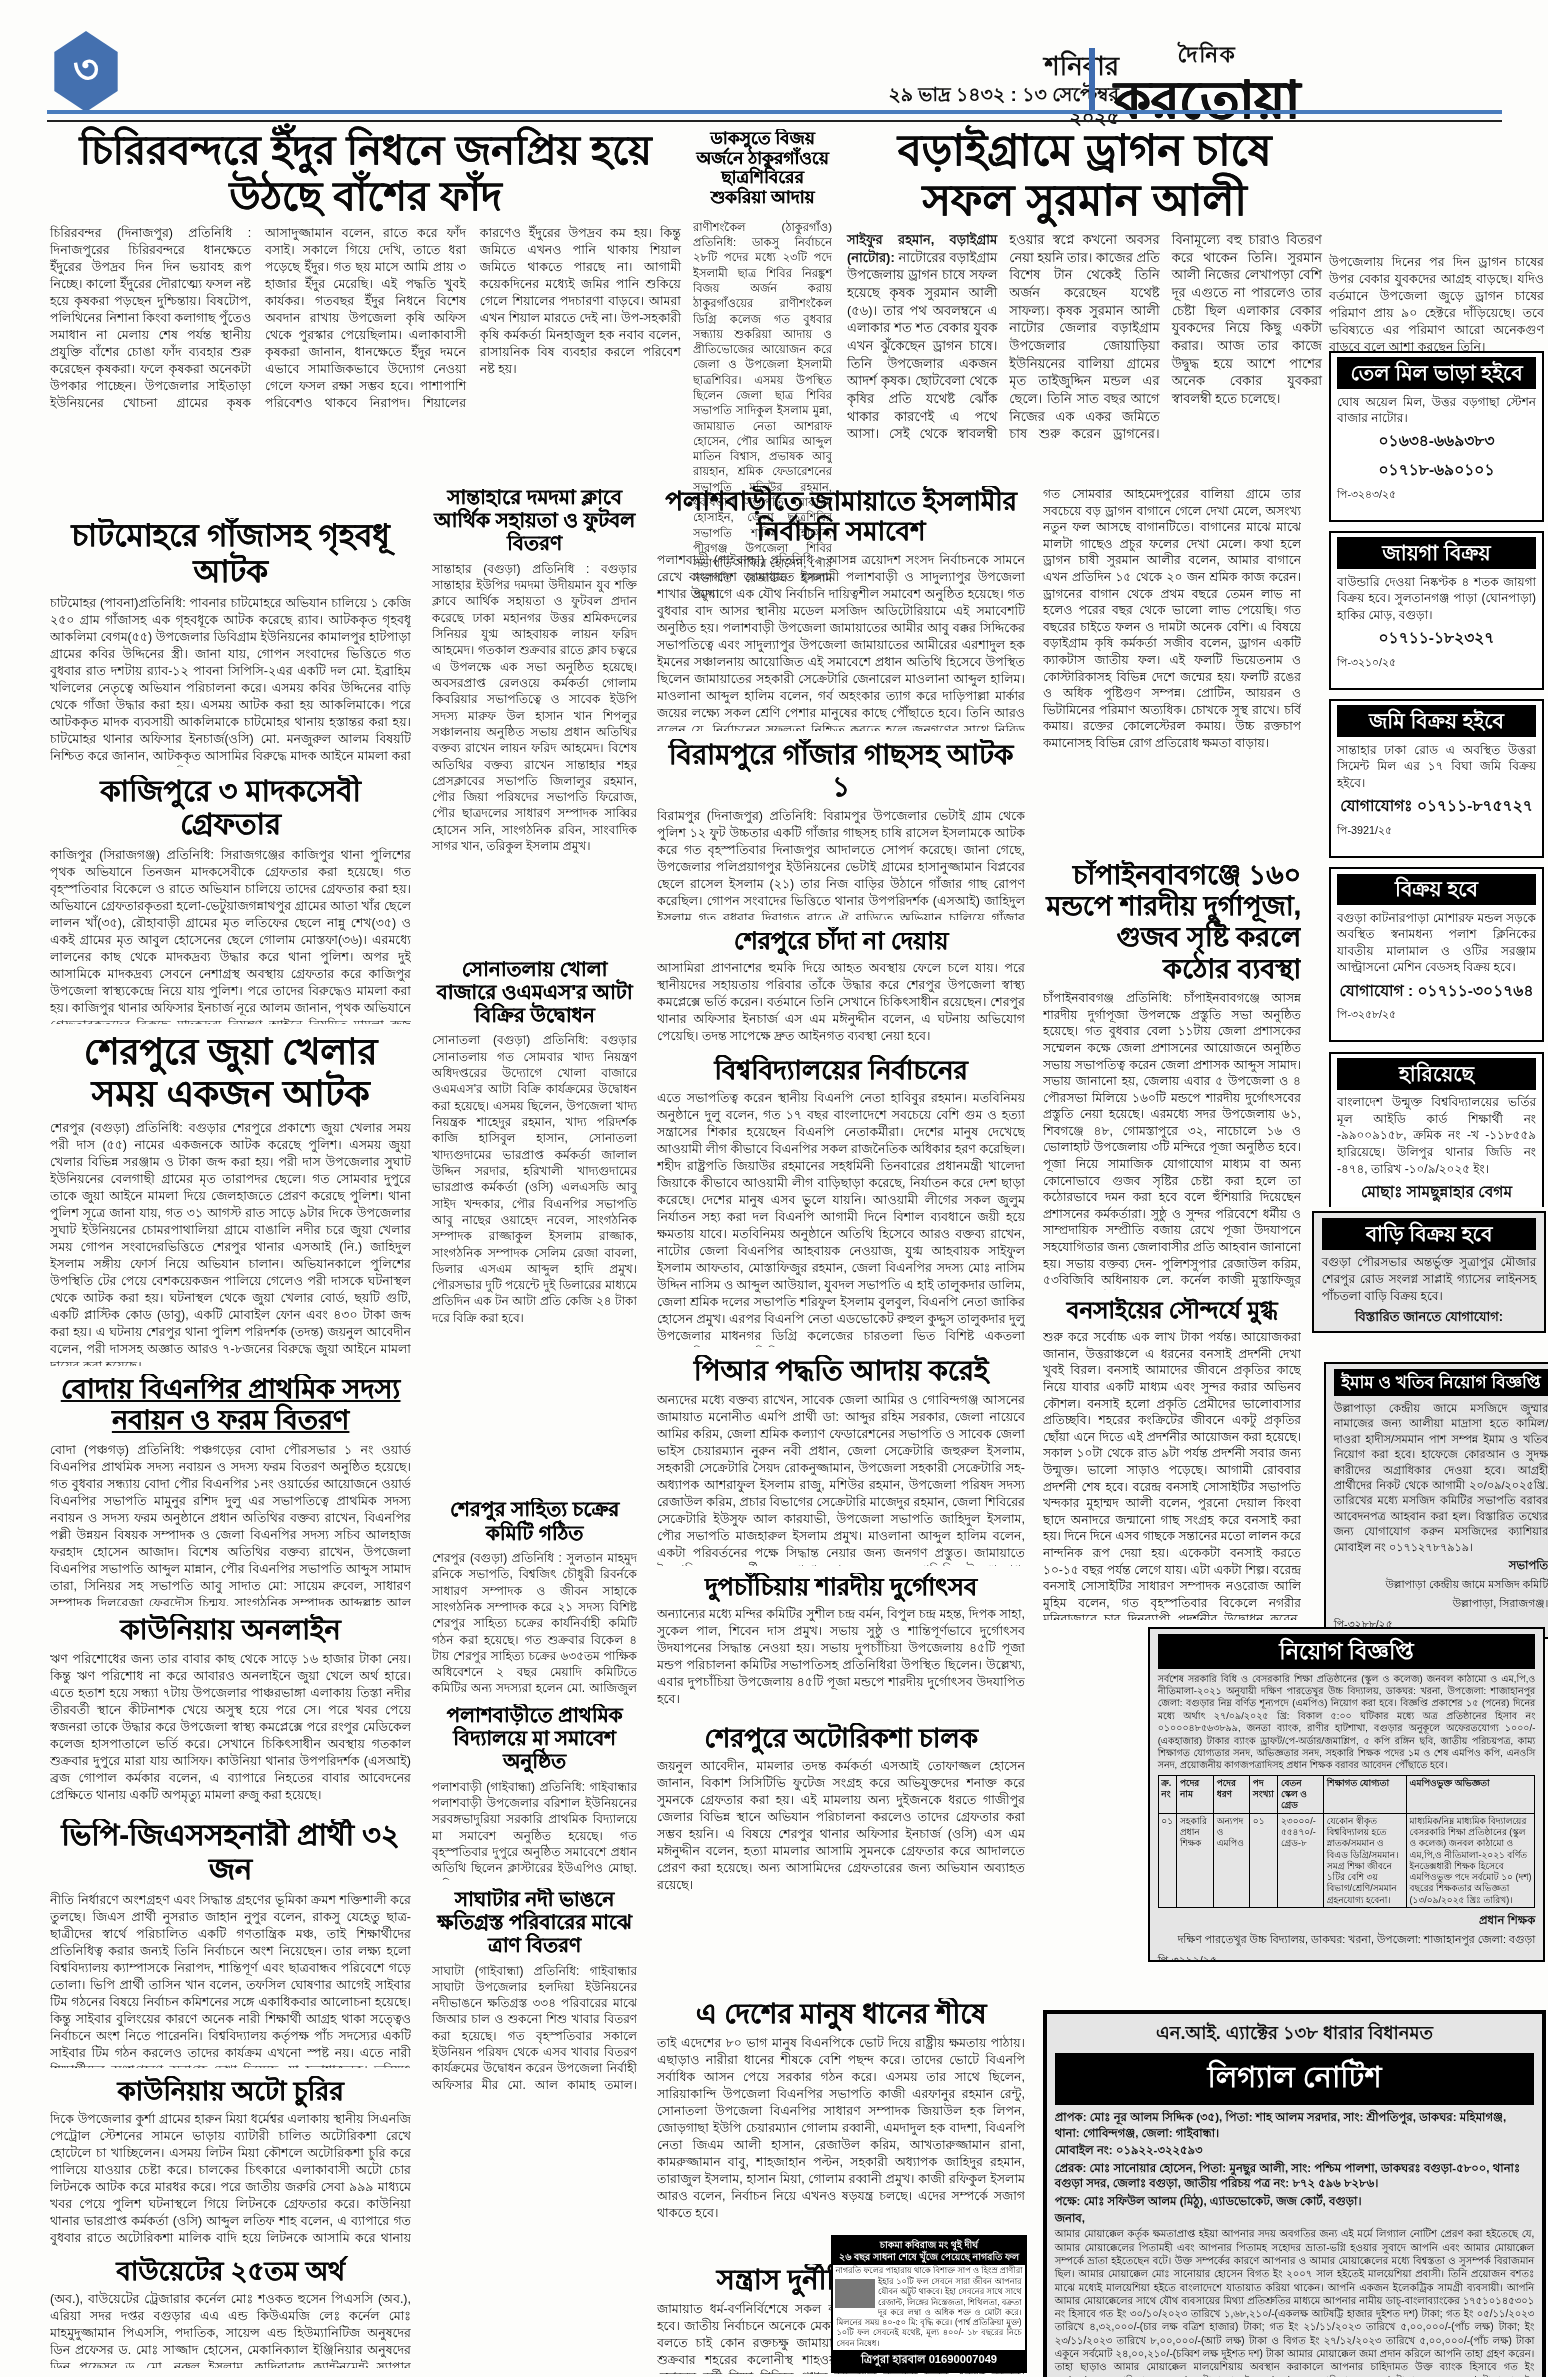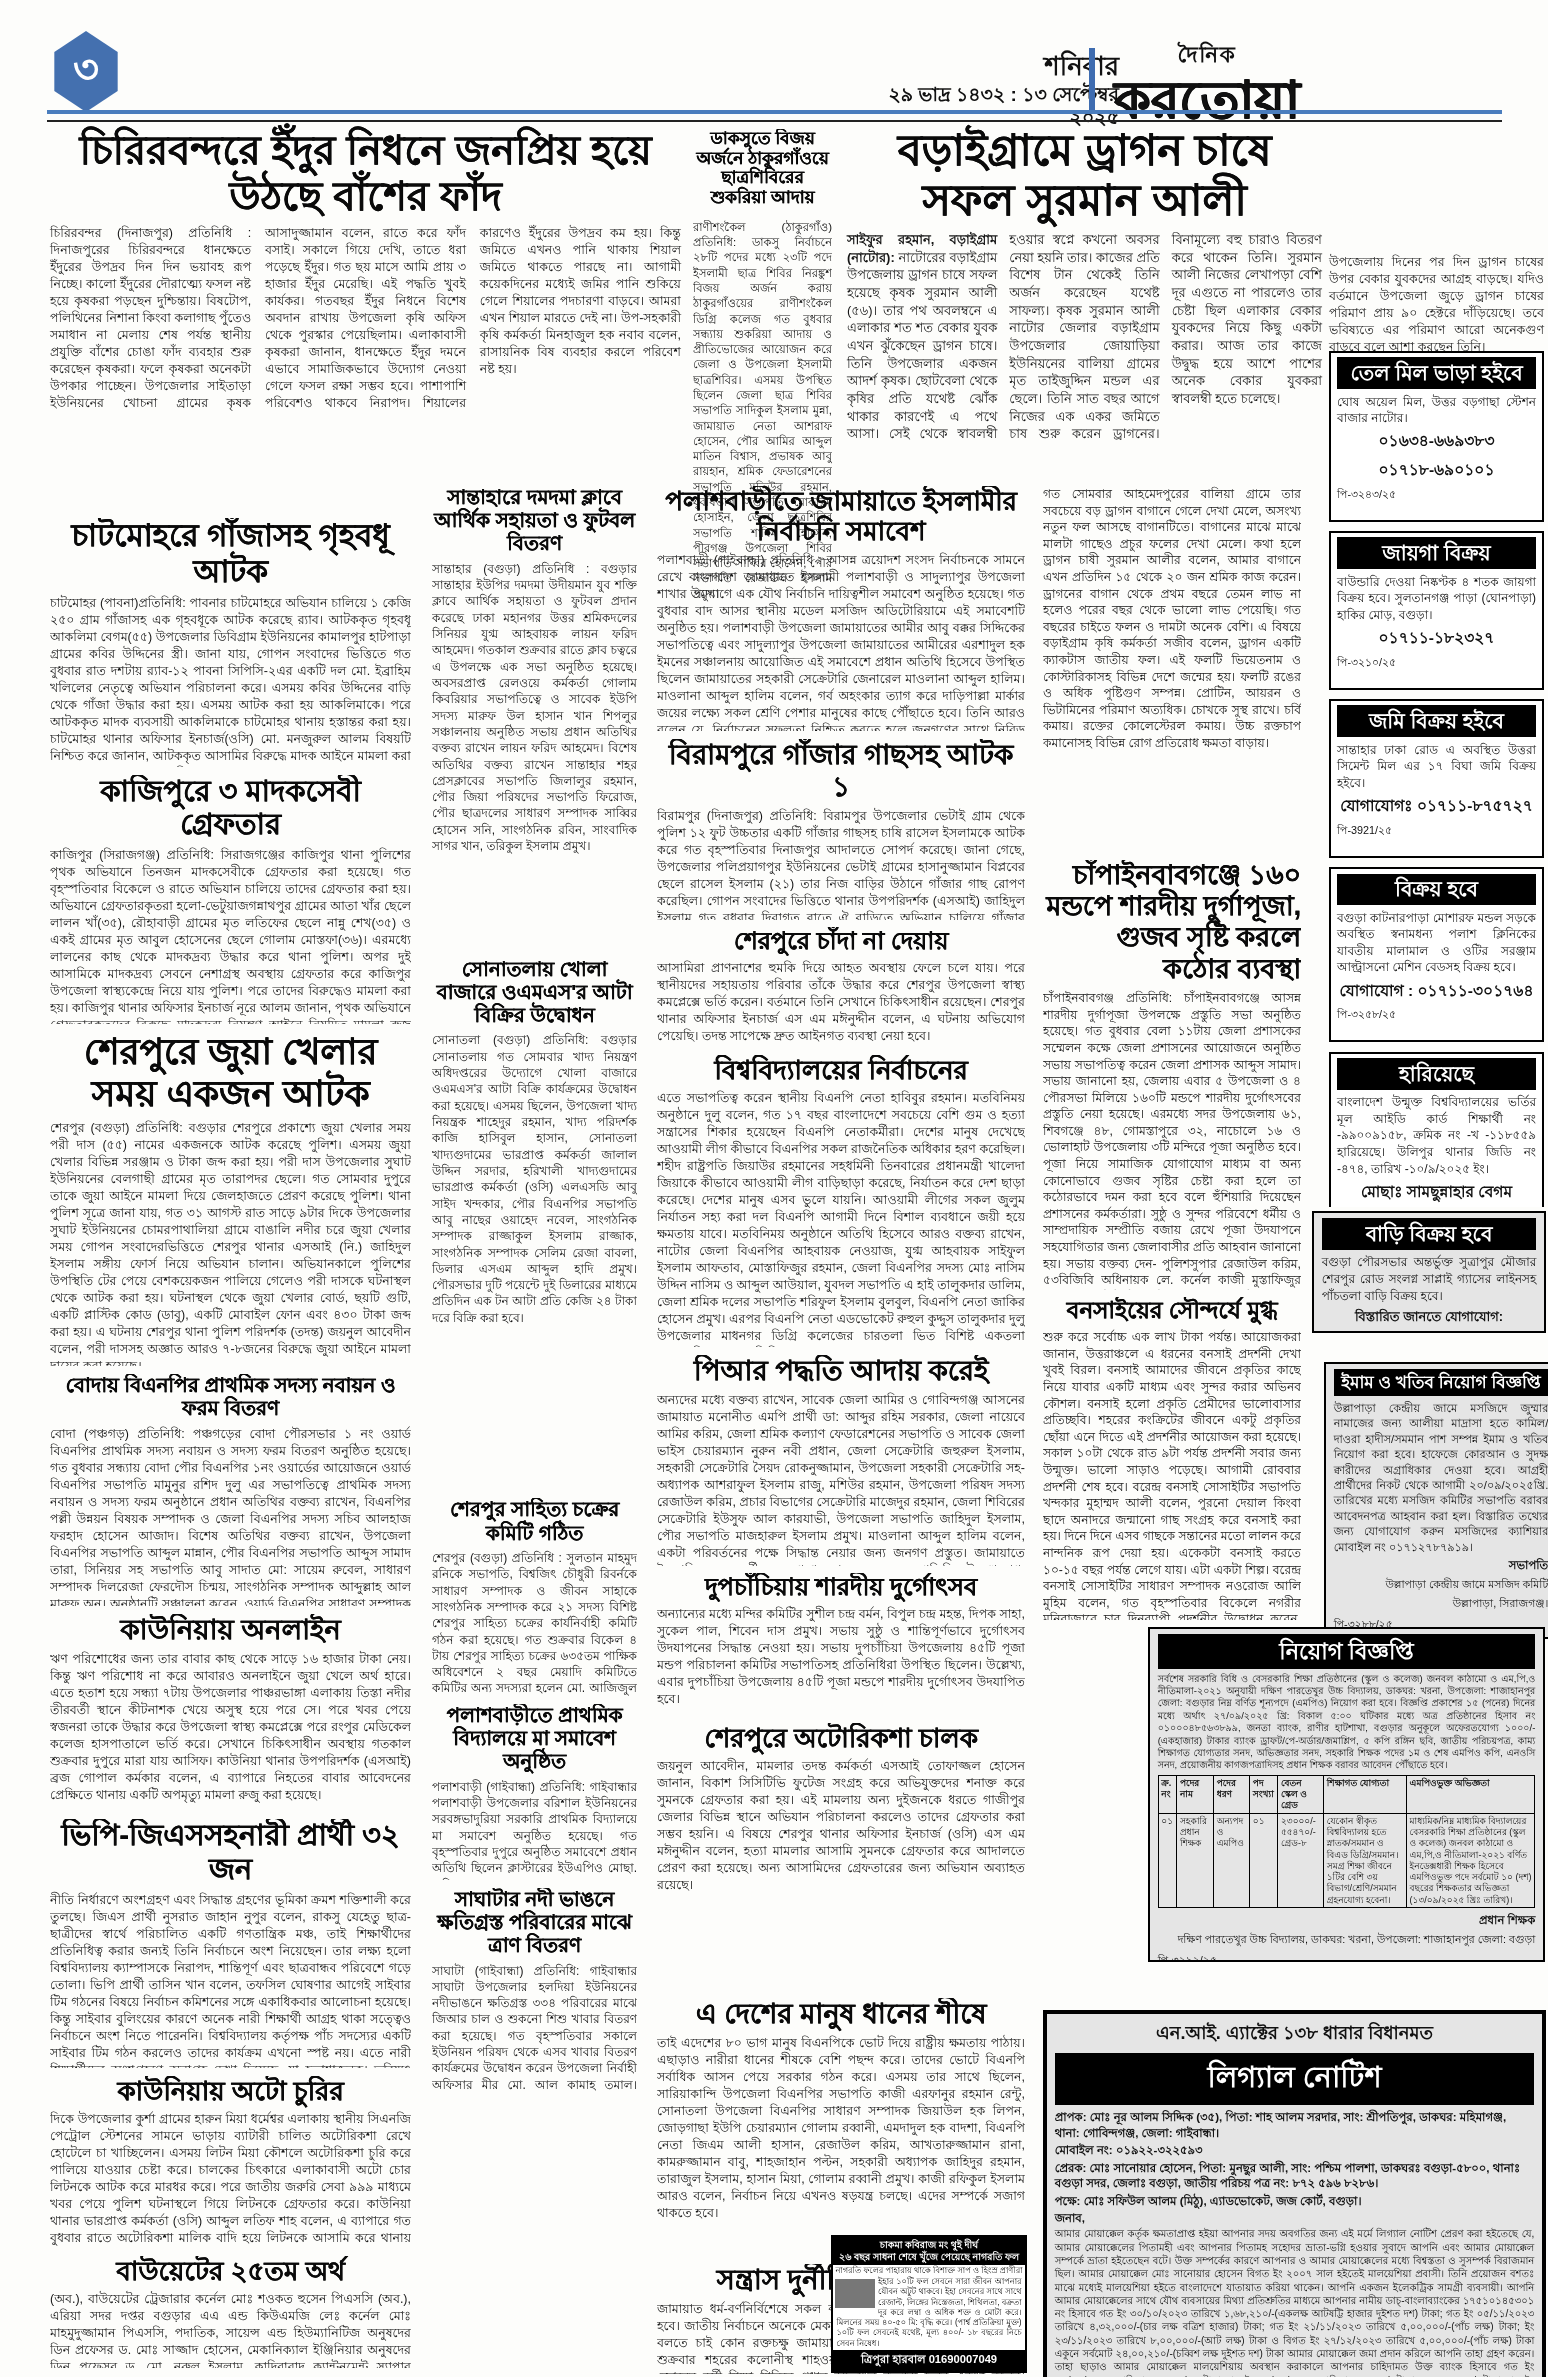--- a/index.html
+++ b/index.html
@@ -120,21 +120,21 @@
       </article>
       <article class="article" style="height: 249px;">
         <h2 class="hl" style="font-size: 29px;">কাজিপুরে ৩ মাদকসেবী গ্রেফতার</h2>
         <p class="bd">কাজিপুর (সিরাজগঞ্জ) প্রতিনিধি: সিরাজগঞ্জের কাজিপুর থানা পুলিশের পৃথক অভিযানে তিনজন মাদকসেবীকে গ্রেফতার করা হয়েছে। গত বৃহস্পতিবার বিকেলে ও রাতে অভিযান চালিয়ে তাদের গ্রেফতার করা হয়। অভিযানে গ্রেফতারকৃতরা হলো-ভেটুয়াজগন্নাথপুর গ্রামের আতা খাঁর ছেলে লালন খাঁ(৩৫), রৌহাবাড়ী গ্রামের মৃত লতিফের ছেলে নান্নু শেখ(৩৫) ও একই গ্রামের মৃত আবুল হোসেনের ছেলে গোলাম মোস্তফা(৩৬)। এরমধ্যে লালনের কাছ থেকে মাদকদ্রব্য উদ্ধার করে থানা পুলিশ। অপর দুই আসামিকে মাদকদ্রব্য সেবনে নেশাগ্রস্থ অবস্থায় গ্রেফতার করে কাজিপুর উপজেলা স্বাস্থ্যকেন্দ্রে নিয়ে যায় পুলিশ। পরে তাদের বিরুদ্ধেও মামলা করা হয়। কাজিপুর থানার অফিসার ইনচার্জ নূরে আলম জানান, পৃথক অভিযানে গ্রেফতারকৃতদের বিরুদ্ধে মাদকদ্রব্য নিয়ন্ত্রণ আইনে নিয়মিত মামলা রুজু করে গতকাল শুক্রবার দুপুরে সিরাজগঞ্জ আদালতে পাঠানো হয়। পরে আদালত তাদের জেলহাজতে পাঠিয়েছে।</p>
       </article>
       <article class="article" style="height: 335px;">
         <h2 class="hl" style="font-size: 36px;">শেরপুরে জুয়া খেলার সময় একজন আটক</h2>
         <p class="bd">শেরপুর (বগুড়া) প্রতিনিধি: বগুড়ার শেরপুরে প্রকাশ্যে জুয়া খেলার সময় পরী দাস (৫৫) নামের একজনকে আটক করেছে পুলিশ। এসময় জুয়া খেলার বিভিন্ন সরঞ্জাম ও টাকা জব্দ করা হয়। পরী দাস উপজেলার সুঘাট ইউনিয়নের বেলগাছী গ্রামের মৃত তারাপদর ছেলে। গত সোমবার দুপুরে তাকে জুয়া আইনে মামলা দিয়ে জেলহাজতে প্রেরণ করেছে পুলিশ। থানা পুলিশ সূত্রে জানা যায়, গত ৩১ আগস্ট রাত সাড়ে ৯টার দিকে উপজেলার সুঘাট ইউনিয়নের চোমরপাথালিয়া গ্রামে বাঙালি নদীর চরে জুয়া খেলার সময় গোপন সংবাদেরভিত্তিতে শেরপুর থানার এসআই (নি.) জাহিদুল ইসলাম সঙ্গীয় ফোর্স নিয়ে অভিযান চালান। অভিযানকালে পুলিশের উপস্থিতি টের পেয়ে বেশকয়েকজন পালিয়ে গেলেও পরী দাসকে ঘটনাস্থল থেকে আটক করা হয়। ঘটনাস্থল থেকে জুয়া খেলার বোর্ড, ছয়টি গুটি, একটি প্লাস্টিক কোড (ডাবু), একটি মোবাইল ফোন এবং ৪৩০ টাকা জব্দ করা হয়। এ ঘটনায় শেরপুর থানা পুলিশ পরিদর্শক (তদন্ত) জয়নুল আবেদীন বলেন, পরী দাসসহ অজ্ঞাত আরও ৭-৮জনের বিরুদ্ধে জুয়া আইনে মামলা দায়ের করা হয়েছে।</p>
       </article>
       <article class="article" style="height: 232px;">
-        <h2 class="hl" style="font-size: 20px;">বোদায় বিএনপির প্রাথমিক সদস্য নবায়ন ও ফরম বিতরণ</h2>
+        <h2 class="hl" style="font-size: 27px; text-decoration: underline;">বোদায় বিএনপির প্রাথমিক সদস্য নবায়ন ও ফরম বিতরণ</h2>
         <p class="bd">বোদা (পঞ্চগড়) প্রতিনিধি: পঞ্চগড়ের বোদা পৌরসভার ১ নং ওয়ার্ড বিএনপির প্রাথমিক সদস্য নবায়ন ও সদস্য ফরম বিতরণ অনুষ্ঠিত হয়েছে। গত বুধবার সন্ধ্যায় বোদা পৌর বিএনপির ১নং ওয়ার্ডের আয়োজনে ওয়ার্ড বিএনপির সভাপতি মামুনুর রশিদ দুলু এর সভাপতিত্বে প্রাথমিক সদস্য নবায়ন ও সদস্য ফরম অনুষ্ঠানে প্রধান অতিথির বক্তব্য রাখেন, বিএনপির পল্লী উন্নয়ন বিষয়ক সম্পাদক ও জেলা বিএনপির সদস্য সচিব আলহাজ ফরহাদ হোসেন আজাদ। বিশেষ অতিথির বক্তব্য রাখেন, উপজেলা বিএনপির সভাপতি আব্দুল মান্নান, পৌর বিএনপির সভাপতি আব্দুস সামাদ তারা, সিনিয়র সহ সভাপতি আবু সাদাত মো: সায়েম রুবেল, সাধারণ সম্পাদক দিলরেজা ফেরদৌস চিন্ময়, সাংগঠনিক সম্পাদক আব্দুল্লাহ আল মারুফ অনু। অনুষ্ঠানটি সঞ্চালনা করেন, ওয়ার্ড বিএনপির সাধারণ সম্পাদক ও পৌর বিএনপির সাংগঠনিক সম্পাদক আরিফুর রহমান আরিফ। এ সময় বিএনপির সদস্যদের সদস্য নবায়ন এবং নতুন সদস্য ফরম বিতরণ করা হয়। পরে সাংস্কৃতিক অনুষ্ঠান অনুষ্ঠিত হয়।</p>
       </article>
       <article class="article" style="height: 198px;">
         <h2 class="hl" style="font-size: 27.5px;">কাউনিয়ায় অনলাইন</h2>
         <p class="bd">ঋণ পরিশোধের জন্য তার বাবার কাছ থেকে সাড়ে ১৬ হাজার টাকা নেয়। কিন্তু ঋণ পরিশোধ না করে আবারও অনলাইনে জুয়া খেলে অর্থ হারে। এতে হতাশ হয়ে সন্ধ্যা ৭টায় উপজেলার পাঞ্চরভাঙ্গা এলাকায় তিস্তা নদীর তীরবর্তী স্থানে কীটনাশক খেয়ে অসুস্থ হয়ে পরে সে। পরে খবর পেয়ে স্বজনরা তাকে উদ্ধার করে উপজেলা স্বাস্থ্য কমপ্লেক্সে পরে রংপুর মেডিকেল কলেজ হাসপাতালে ভর্তি করে। সেখানে চিকিৎসাধীন অবস্থায় গতকাল শুক্রবার দুপুরে মারা যায় আসিফ। কাউনিয়া থানার উপপরিদর্শক (এসআই) ব্রজ গোপাল কর্মকার বলেন, এ ব্যাপারে নিহতের বাবার আবেদনের প্রেক্ষিতে থানায় একটি অপমৃত্যু মামলা রুজু করা হয়েছে।</p>
       </article>
       <article class="article" style="height: 249px;">
         <h2 class="hl" style="font-size: 29px;">ভিপি-জিএসসহনারী প্রার্থী ৩২ জন</h2>
         <p class="bd">নীতি নির্ধারণে অংশগ্রহণ এবং সিদ্ধান্ত গ্রহণের ভূমিকা ক্রমশ শক্তিশালী করে তুলছে। জিএস প্রার্থী নুসরাত জাহান নুপুর বলেন, রাকসু যেহেতু ছাত্র-ছাত্রীদের স্বার্থে পরিচালিত একটি গণতান্ত্রিক মঞ্চ, তাই শিক্ষার্থীদের প্রতিনিধিত্ব করার জন্যই তিনি নির্বাচনে অংশ নিয়েছেন। তার লক্ষ্য হলো বিশ্ববিদ্যালয় ক্যাম্পাসকে নিরাপদ, শান্তিপূর্ণ এবং ছাত্রবান্ধব পরিবেশে গড়ে তোলা। ভিপি প্রার্থী তাসিন খান বলেন, তফসিল ঘোষণার আগেই সাইবার টিম গঠনের বিষয়ে নির্বাচন কমিশনের সঙ্গে একাধিকবার আলোচনা হয়েছে। কিন্তু সাইবার বুলিংয়ের কারণে অনেক নারী শিক্ষার্থী আগ্রহ থাকা সত্ত্বেও নির্বাচনে অংশ নিতে পারেননি। বিশ্ববিদ্যালয় কর্তৃপক্ষ পাঁচ সদস্যের একটি সাইবার টিম গঠন করলেও তাদের কার্যক্রম এখনো স্পষ্ট নয়। এতে নারী শিক্ষার্থীদের অংশগ্রহণে অনাগ্রহ দেখা দিয়েছে, যা হতাশাজনক। ভবিষ্যৎ পরিকল্পনা প্রসঙ্গে তিনি বলেন, নির্বাচিত হলে আগামী এক বছরের মধ্যে শিক্ষার্থীদের মৌলিক অধিকার নিশ্চিত করতে কাজ করবেন।</p>
       </article>

